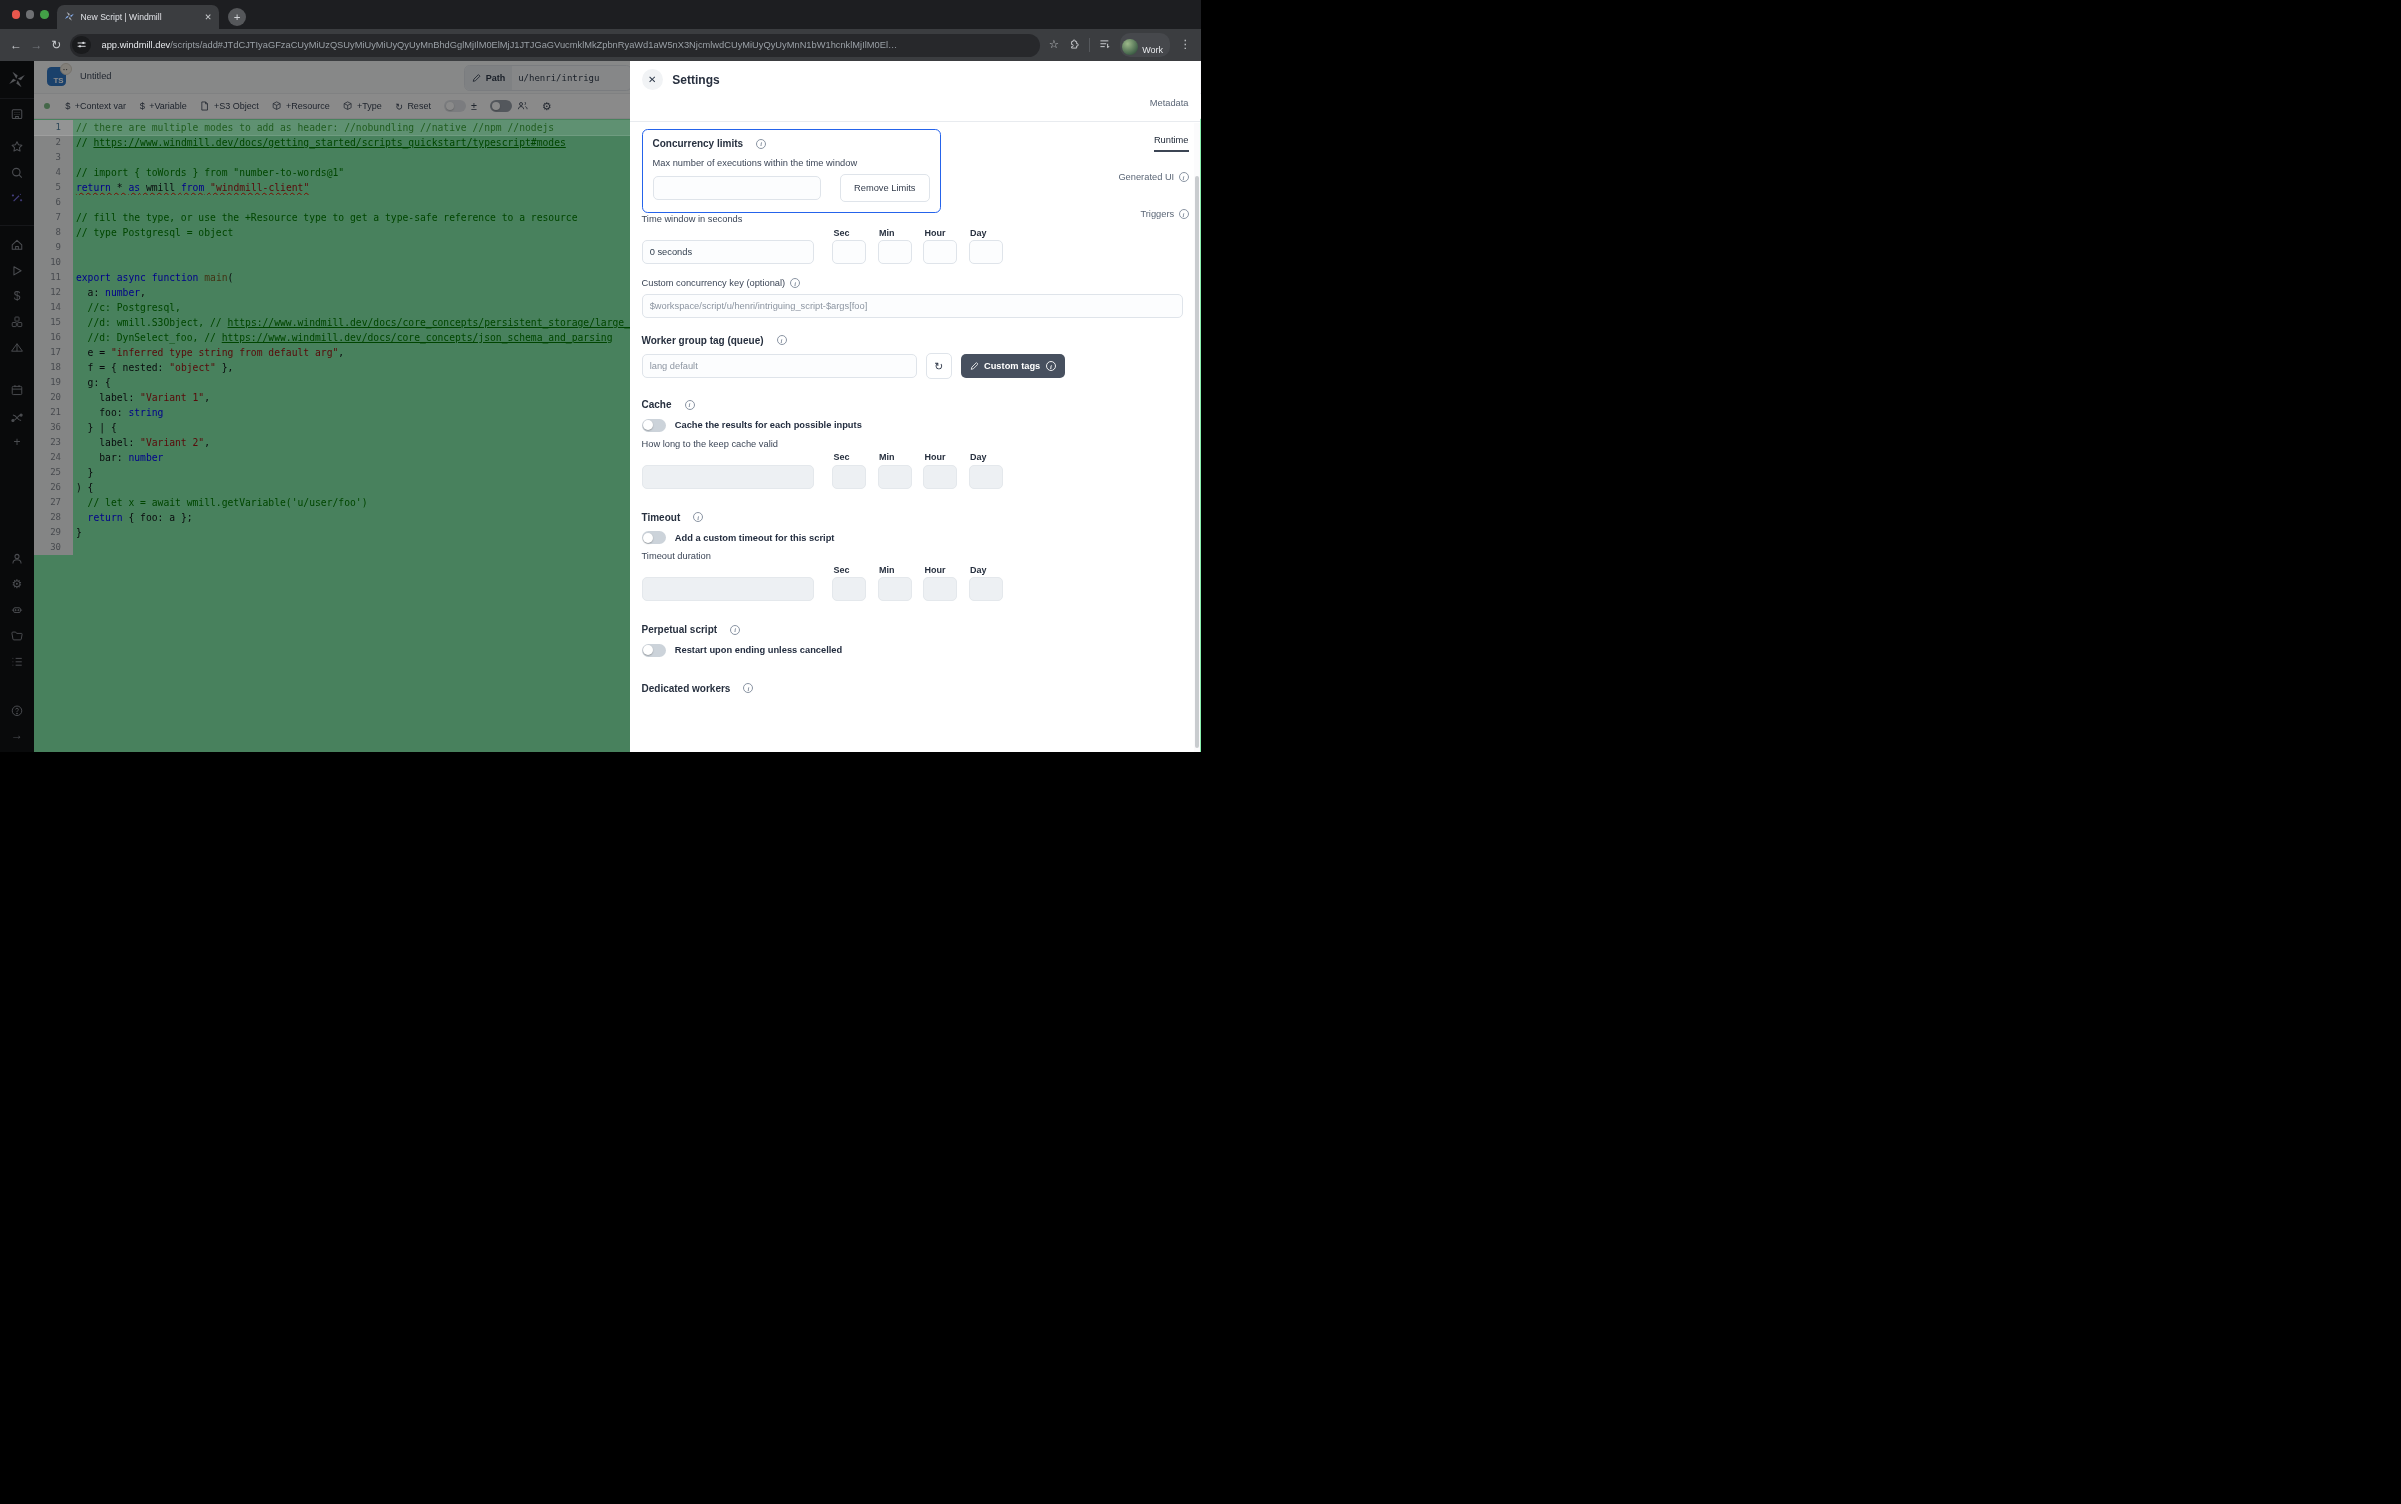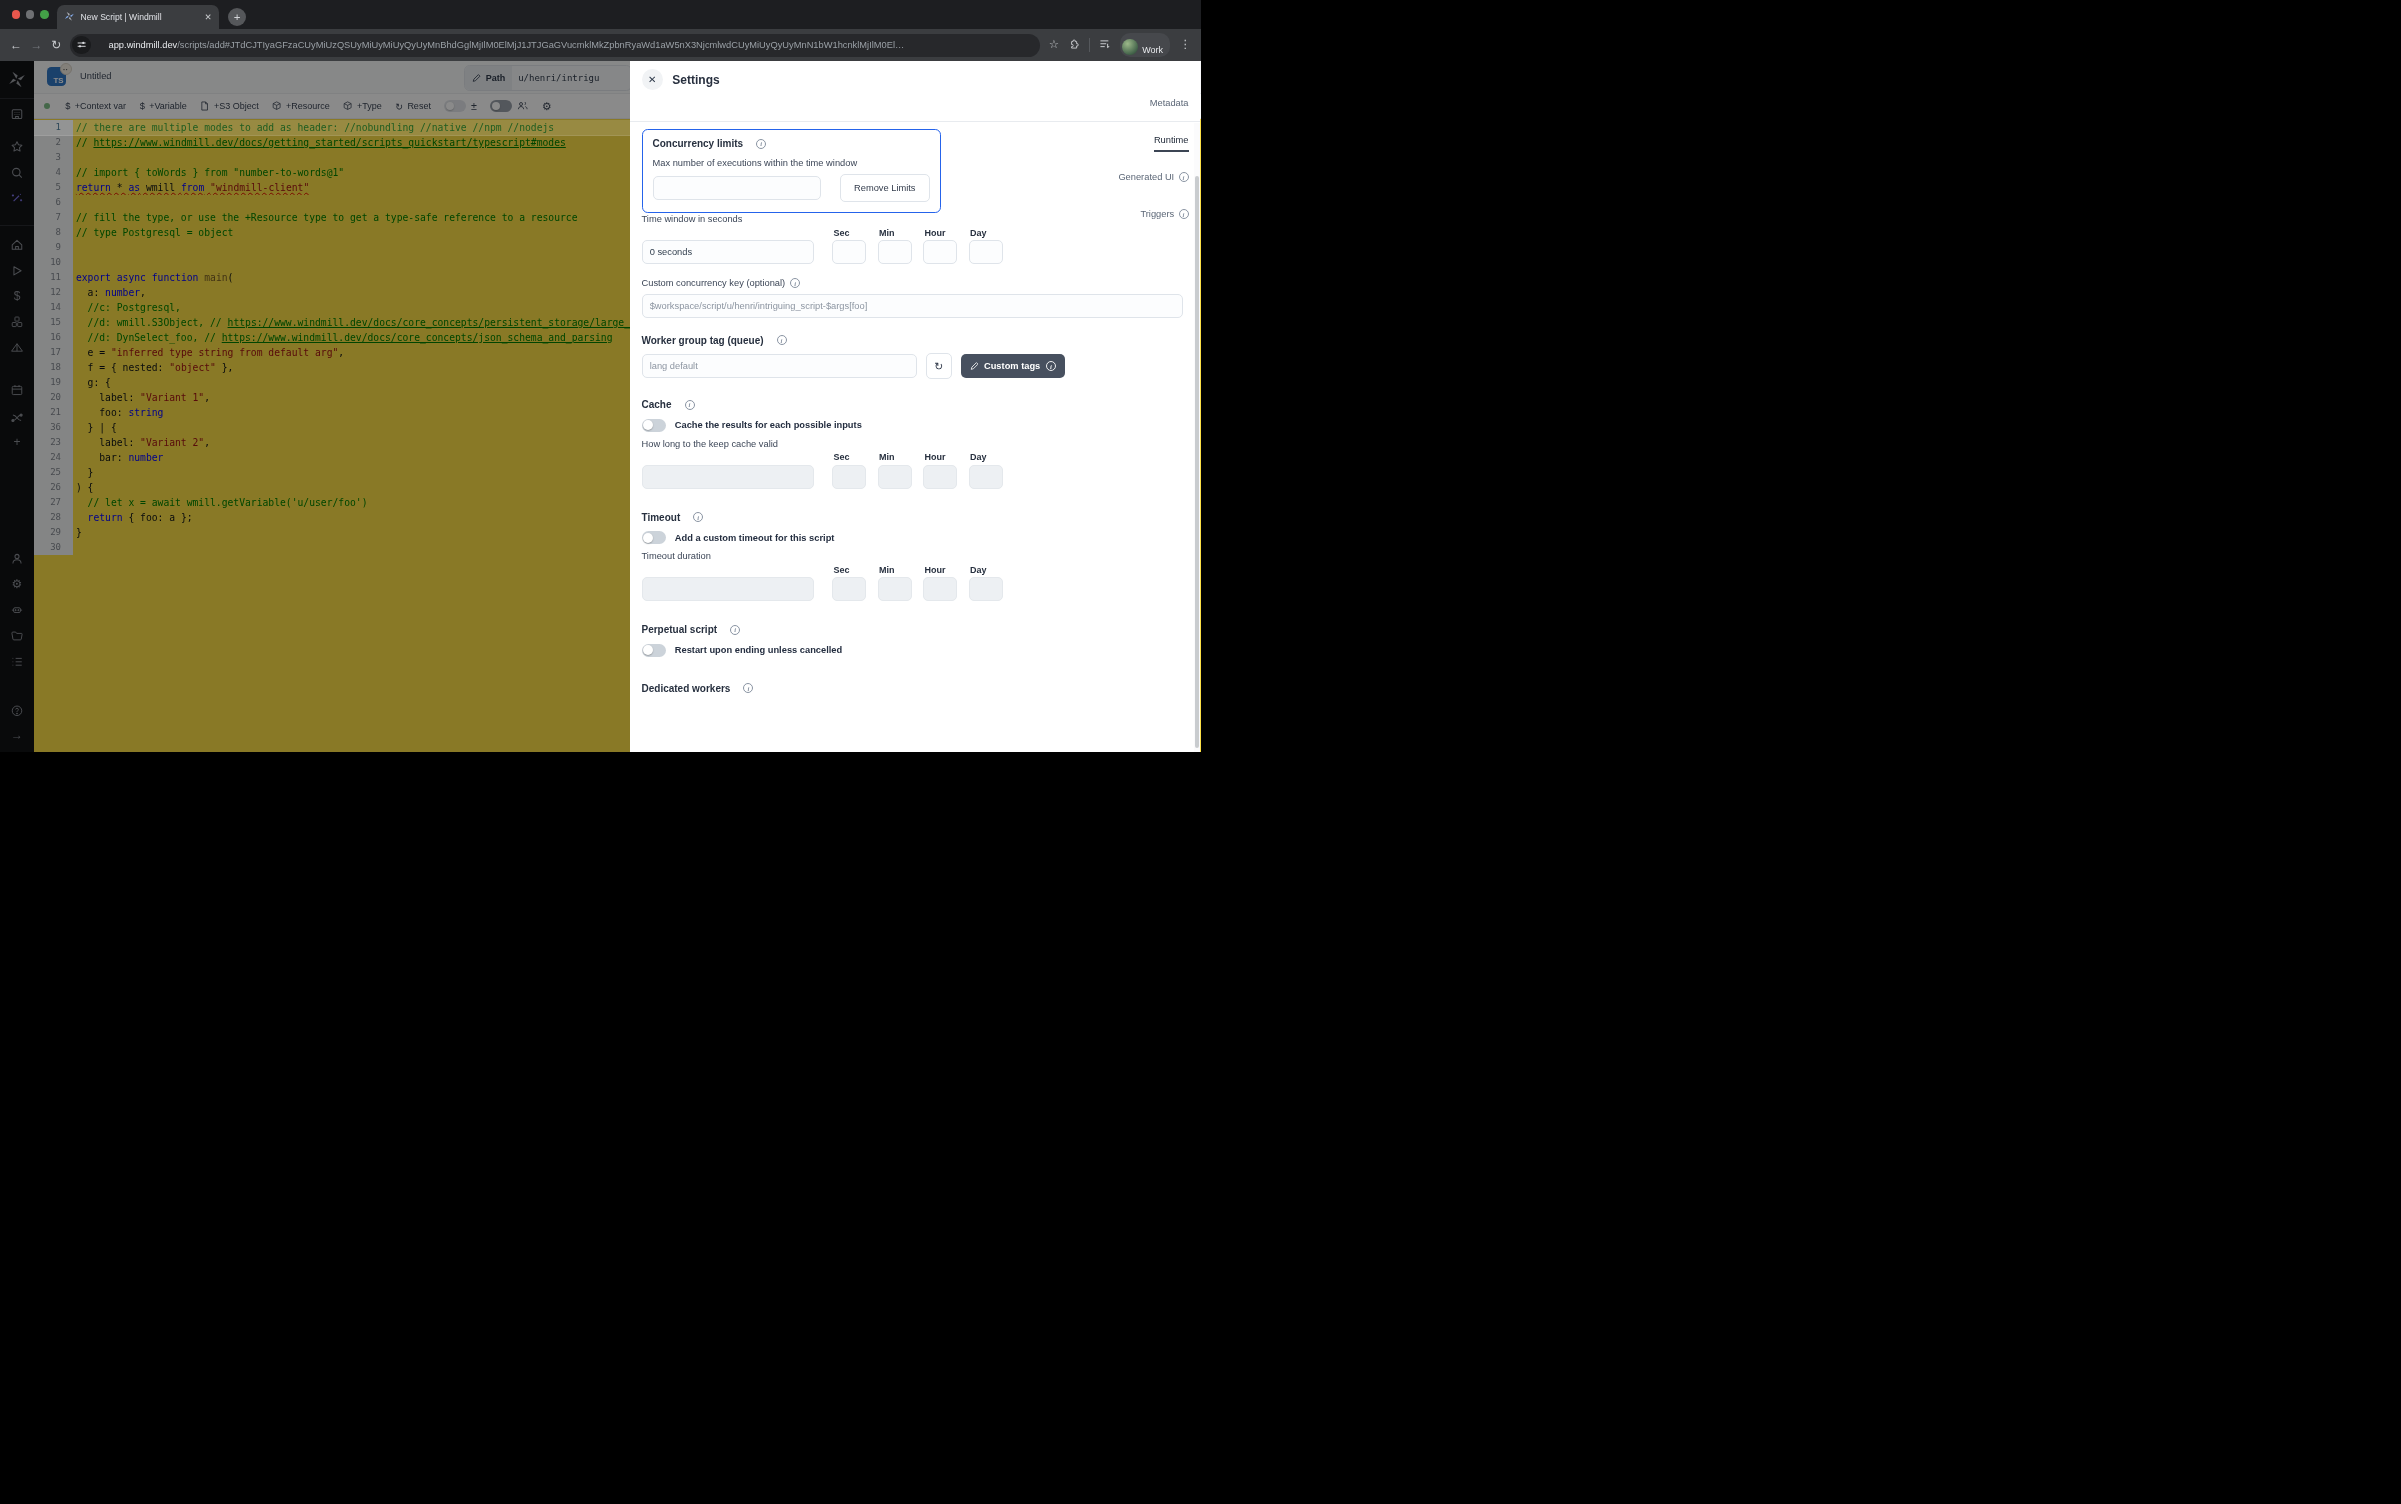--- a/index.html
+++ b/index.html
@@ -14,40 +14,40 @@
   .tab{position:absolute;left:57px;top:5px;width:162px;height:23.6px;background:#3b3d40;
        border-radius:7.2px 7.2px 0 0;display:flex;align-items:center;gap:5.7px;padding:0 7.2px;box-sizing:border-box;}
   .tab-title{flex:1;font-size:8.6px;color:#dfe1e5;white-space:nowrap;overflow:hidden;}
   .tab-close{color:#c3c6c9;font-size:8.6px;line-height:1;}
   .newtab{position:absolute;left:228px;top:7.9px;width:18px;height:18px;border-radius:50%;background:#55575a;
           color:#d4d6d9;font-size:11.5px;display:flex;align-items:center;justify-content:center;}
   .btoolbar{height:32px;background:#3b3d40;display:flex;align-items:center;gap:8.6px;padding:0 10px;}
   .navg{font-size:12px;color:#c9cccf;line-height:1;}
   .navg.dis{color:#74787d;}
   .urlbar{flex:1;height:23px;background:#27282b;border-radius:11.5px;display:flex;align-items:center;
-          gap:18px;padding:0 8.6px 0 2.1px;min-width:0;}
+          gap:11px;padding:0 8.6px 0 2.1px;min-width:0;}
   .siteinfo{flex:none;width:18.6px;height:18.6px;border-radius:50%;background:#1a1b1d;display:flex;align-items:center;justify-content:center;}
   .url{font-size:9.3px;color:#9aa0a6;white-space:nowrap;overflow:hidden;min-width:0;}
   .url b{color:#e8eaed;font-weight:400;}
   .chrr{display:flex;align-items:center;gap:9.3px;}
   .chricon{color:#c9cccf;font-size:11.5px;line-height:1;}
   .vsep{width:0.7px;height:14.3px;background:#55585c;}
   .profile{height:20px;border-radius:10px;background:#46484c;display:flex;align-items:flex-end;gap:4.3px;padding:2.1px 7.2px 2.1px 2.1px;}
   .avatar{width:15.8px;height:15.8px;border-radius:50%;background:radial-gradient(circle at 35% 30%,#9db98a,#43634a 70%,#263c2c);}
   .profile span{font-size:9px;color:#e8eaed;}
 
   
   .app{position:absolute;top:61px;left:0;right:0;bottom:0;background:#fff;}
   .rail{position:absolute;left:0;top:0;width:34px;height:100%;background:#121316;}
   .ri{position:absolute;left:50%;transform:translateX(-50%);color:#8b8f96;display:flex;align-items:center;justify-content:center;}
   .ri svg{display:block;}
   .rdiv{position:absolute;left:0;width:100%;height:0.7px;background:#2a2c30;}
   .glyph{font-size:12px;line-height:1;}
 
-  .editor{position:absolute;left:34px;top:0;right:0;height:100%;background:#fde047;}
+  .editor{position:absolute;left:34px;top:0;right:0;height:100%;background:#86efac;}
   .ed-header{position:absolute;top:0;left:0;right:0;height:32px;background:#fafbfc;border-bottom:0.7px solid #eceef1;}
   .tsbadge{position:absolute;left:13px;top:6.4px;width:18.6px;height:18.6px;border-radius:4.3px;background:#3178c6;
            color:#fff;font-weight:700;font-size:7.9px;display:flex;align-items:flex-end;justify-content:flex-end;padding:0 2.1px 1.4px 0;box-sizing:border-box;}
   .sticker{position:absolute;left:26px;top:2.1px;width:10px;height:10px;border-radius:50%;background:#f3ede2;border:0.7px solid #d8d2c6;}
   .ed-title{position:absolute;left:46px;top:10px;font-size:9.3px;color:#3f4a5a;}
   .pathpill{position:absolute;left:430px;top:4.3px;width:166px;height:23.6px;border:0.7px solid #e2e6eb;border-radius:5.7px;
             background:#f8fafc;display:flex;align-items:center;overflow:hidden;}
   .pathlbl{display:flex;align-items:center;gap:5px;background:#eaeef3;height:100%;padding:0 7.2px;font-size:9px;font-weight:700;color:#2f3a4a;}
   .pathval{font-family:"DejaVu Sans Mono",monospace;font-size:9px;color:#2f3a4a;padding:0 5.7px;white-space:nowrap;}
 

